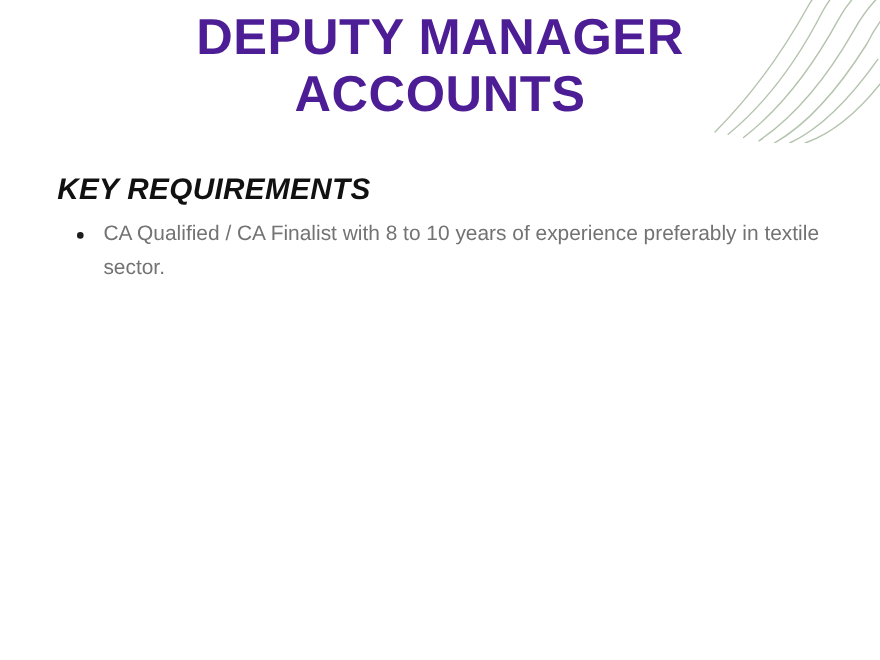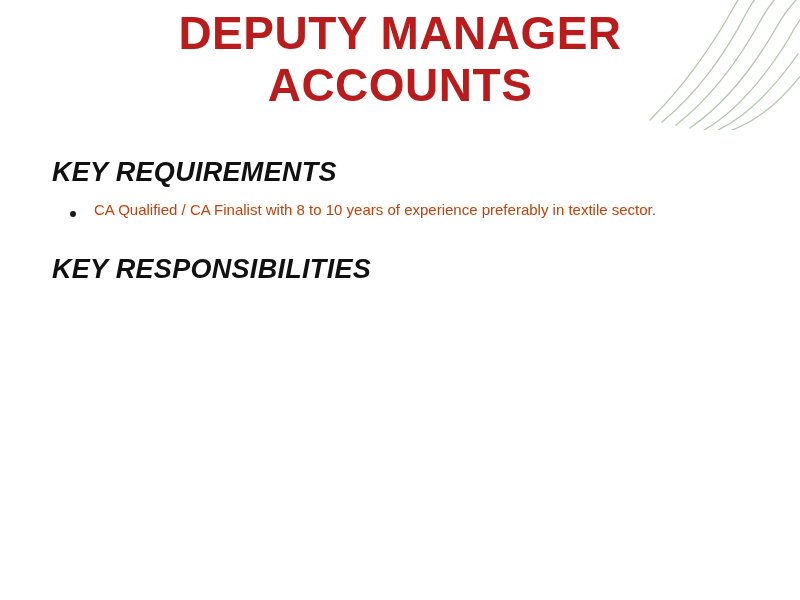--- a/index.html
+++ b/index.html
@@ -33,21 +33,21 @@
     height: 160px;
     pointer-events: none;
   }
 
   .title {
     text-align: center;
     font-size: 46px;
     line-height: 1.12;
     font-weight: bold;
     letter-spacing: 0.5px;
-    color: #b91c1c;
+    color: #4c1d95;
     padding: 8px 90px 0 90px;
     margin: 0;
     box-sizing: border-box;
   }
 
   .section {
     padding: 0 50px 0 52px;
   }
 
   .section-heading {
@@ -68,23 +68,23 @@
 
   ul.bullets {
     list-style: none;
     margin: 10px 0 0 0;
     padding: 0;
   }
 
   ul.bullets li {
     position: relative;
     padding-left: 42px;
-    font-size: 15px;
+    font-size: 19px;
     line-height: 1.62;
-    color: #c2410c;
+    color: #737373;
     margin-bottom: 2px;
   }
 
   ul.bullets li::before {
     content: "";
     position: absolute;
     left: 18px;
     top: 13px;
     width: 6px;
     height: 6px;
@@ -124,18 +124,17 @@
   <h1 class="title">DEPUTY MANAGER ACCOUNTS</h1>
 
   <div class="section sec-requirements">
     <h2 class="section-heading">KEY REQUIREMENTS</h2>
     <ul class="bullets">
       <li>CA Qualified / CA Finalist with 8 to 10 years of experience preferably in textile sector.</li>
     </ul>
   </div>
 
   <div class="section sec-responsibilities">
-    <h2 class="section-heading">KEY RESPONSIBILITIES</h2>
     <ul class="bullets">
     </ul>
   </div>
 
 </div>
 
 </body></html>

